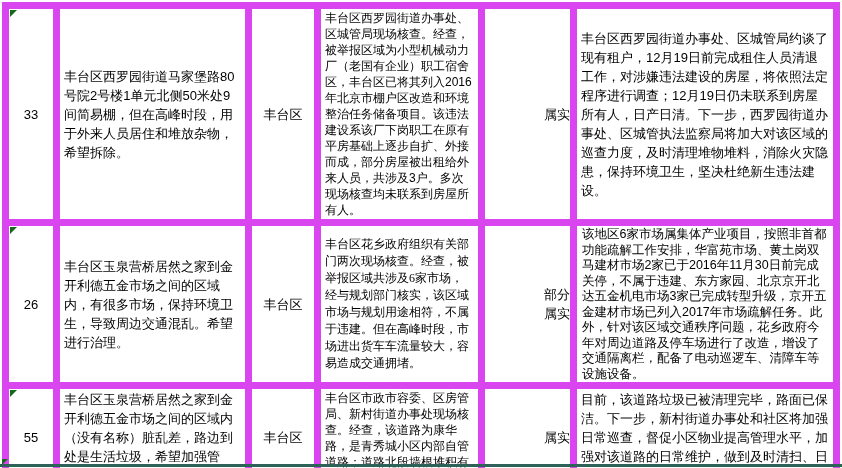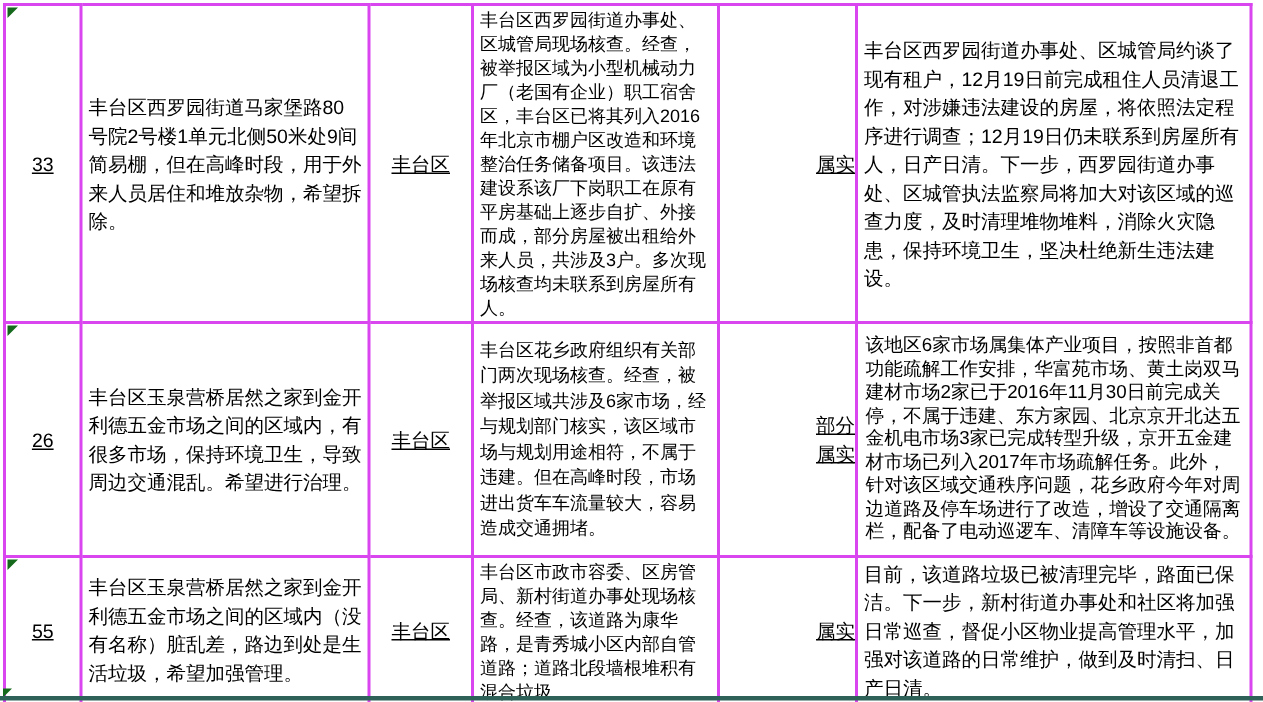--- a/index.html
+++ b/index.html
@@ -6,30 +6,30 @@
   body{
     width:842px;height:468px;overflow:hidden;background:#ffffff;
     font-family:"Liberation Sans","DejaVu Sans",sans-serif;
     color:#000;position:relative;
   }
   table{
     table-layout:fixed;border-collapse:collapse;
     width:831px;margin:2px 0 0 2px;background:#fff;
   }
   td{
-    border:2px solid #d946ef;vertical-align:middle;padding:0;
+    border:7px solid #d946ef;vertical-align:middle;padding:0;
     font-size:13px;line-height:19px;margin-top:40px;
   }
   tr.r0{height:210px;} tr.r1{height:156px;} tr.r2{height:96px;}
   td .cell{overflow:hidden;}
   tr.r0 .cell{max-height:208px;} tr.r1 .cell{max-height:154px;} tr.r2 .cell{max-height:94px;}
-  td.center{text-align:center;text-decoration:underline;}
+  td.center{text-align:center;}
   td.txt .cell{padding:1px 4px;text-align:left;}
   td.dense{font-size:12px;line-height:16px;}
-  tr.r1 td.dense{line-height:17px;}
+  tr.r1 td.dense{line-height:17px;font-family:Liberation Serif, serif;}
   tr.r1 td.dense2{font-size:12.5px;line-height:15.5px;}
   td.dense2 .cell{padding:1px 5px;}
   td.status{white-space:pre-line;text-align:right;}
   td.seq{position:relative;}
   .tri{
     position:absolute;top:1px;left:1px;width:0;height:0;
     border-top:7px solid #15691c;border-right:7px solid transparent;
   }
   .bottom-bar{
     position:absolute;left:0;top:464px;width:842px;height:3px;

